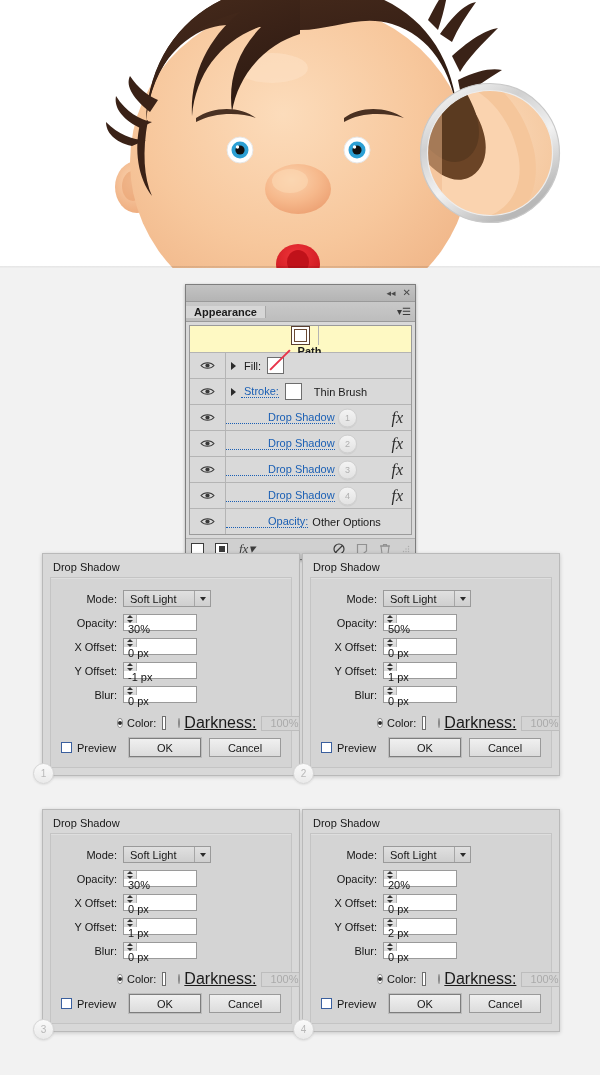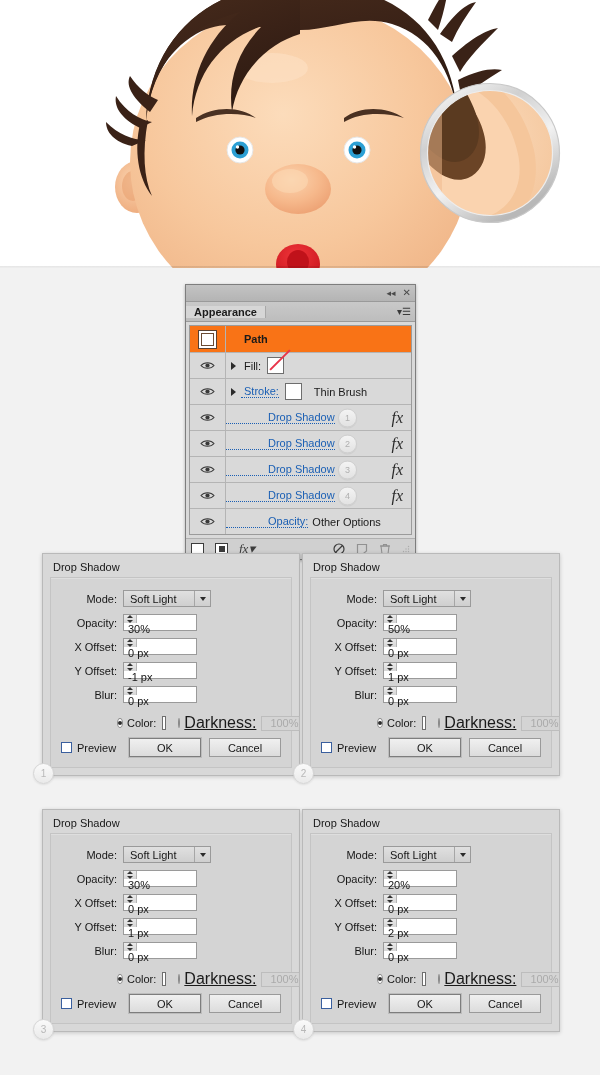--- a/index.html
+++ b/index.html
@@ -67,21 +67,21 @@
     background:#d9d9d9;
   }
   .row{
     display:flex;align-items:center;
     height:25px;
     border-bottom:1px solid #b4b4b4;
     background:#d9d9d9;
     position:relative;
   }
   .row:last-child{border-bottom:none;}
-  .row.header-row{height:26px;background:#f97316;}
+  .row.header-row{height:26px;background:#fef9c3;flex-direction:column;}
 
   .eye-cell{
     width:35px;min-width:35px;height:100%;
     display:flex;align-items:center;justify-content:center;
     border-right:1px solid #b4b4b4;
   }
   .eye{
     width:15px;height:9px;position:relative;
   }
   .eye svg{display:block;}

